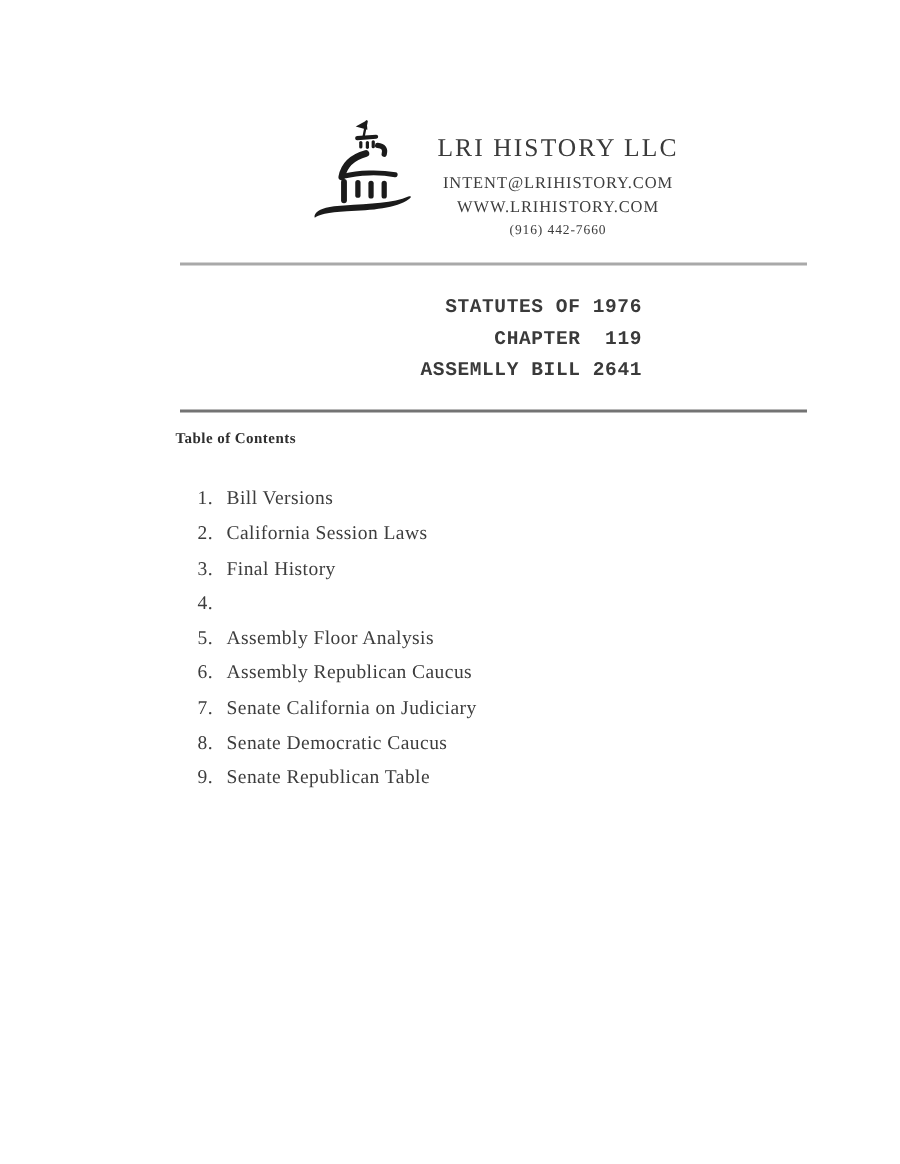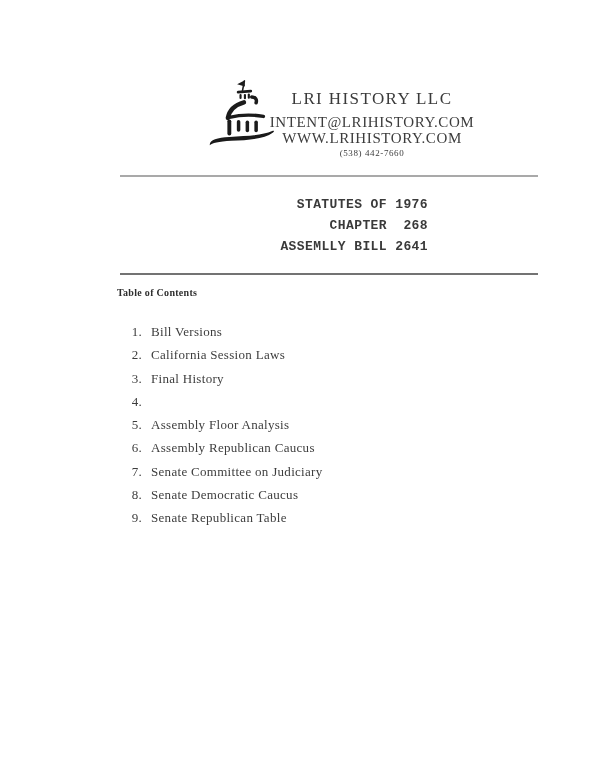--- a/index.html
+++ b/index.html
@@ -32,21 +32,21 @@
     color: #3c3c3c;
   }
   .company {
     font-size: 17px;
     letter-spacing: 1.4px;
     color: #3a3a3a;
     margin-bottom: 6px;
     white-space: nowrap;
   }
   .contact {
-    font-size: 15px;
+    font-size: 11px;
     letter-spacing: 0.6px;
     line-height: 15.5px;
     color: #3c3c3c;
     white-space: nowrap;
   }
   .contact.phone { font-size: 9px; }
 
   
   .rule { position: absolute; left: 58px; width: 460px; }
   .rule-top { top: 160px; height: 2px; background: #a9a9a9; }
@@ -127,28 +127,28 @@
 
         <path d="M6,70 C5,65 13,62 26,61.5 C44,60.5 60,60 70,55.5 C72,54.8 72.5,55.6 70.5,57.2 C62,63.5 45,65 28,65.5 C15,66 8,68.2 6,70 Z" fill="#1b1b1b" stroke="none"></path>
       </g>
     </svg>
   </div>
 
   <div class="lh-text">
     <div class="company">LRI HISTORY LLC</div>
     <div class="contact">INTENT@LRIHISTORY.COM</div>
     <div class="contact">WWW.LRIHISTORY.COM</div>
-    <div class="contact phone">(538) 442-7660</div>
+    <div class="contact phone">(916) 442-7660</div>
   </div>
 
   <div class="rule rule-top"></div>
 
   <div class="reference">
     <div class="ref-line">STATUTES OF 1976</div>
-    <div class="ref-line">CHAPTER  268</div>
+    <div class="ref-line">CHAPTER  119</div>
     <div class="ref-line">ASSEMLLY BILL 2641</div>
   </div>
 
   <div class="rule rule-bottom"></div>
 
   <div class="toc-heading">Table of Contents</div>
 
   <div class="toc-list">
     <div class="toc-row">
       <span class="toc-num">1.</span>
@@ -168,21 +168,21 @@
     <div class="toc-row">
       <span class="toc-num">5.</span>
       <span class="toc-label">Assembly Floor Analysis</span>
     </div>
     <div class="toc-row">
       <span class="toc-num">6.</span>
       <span class="toc-label">Assembly Republican Caucus</span>
     </div>
     <div class="toc-row">
       <span class="toc-num">7.</span>
-      <span class="toc-label">Senate Committee on Judiciary</span>
+      <span class="toc-label">Senate California on Judiciary</span>
     </div>
     <div class="toc-row">
       <span class="toc-num">8.</span>
       <span class="toc-label">Senate Democratic Caucus</span>
     </div>
     <div class="toc-row">
       <span class="toc-num">9.</span>
       <span class="toc-label">Senate Republican Table</span>
     </div>
   </div>

